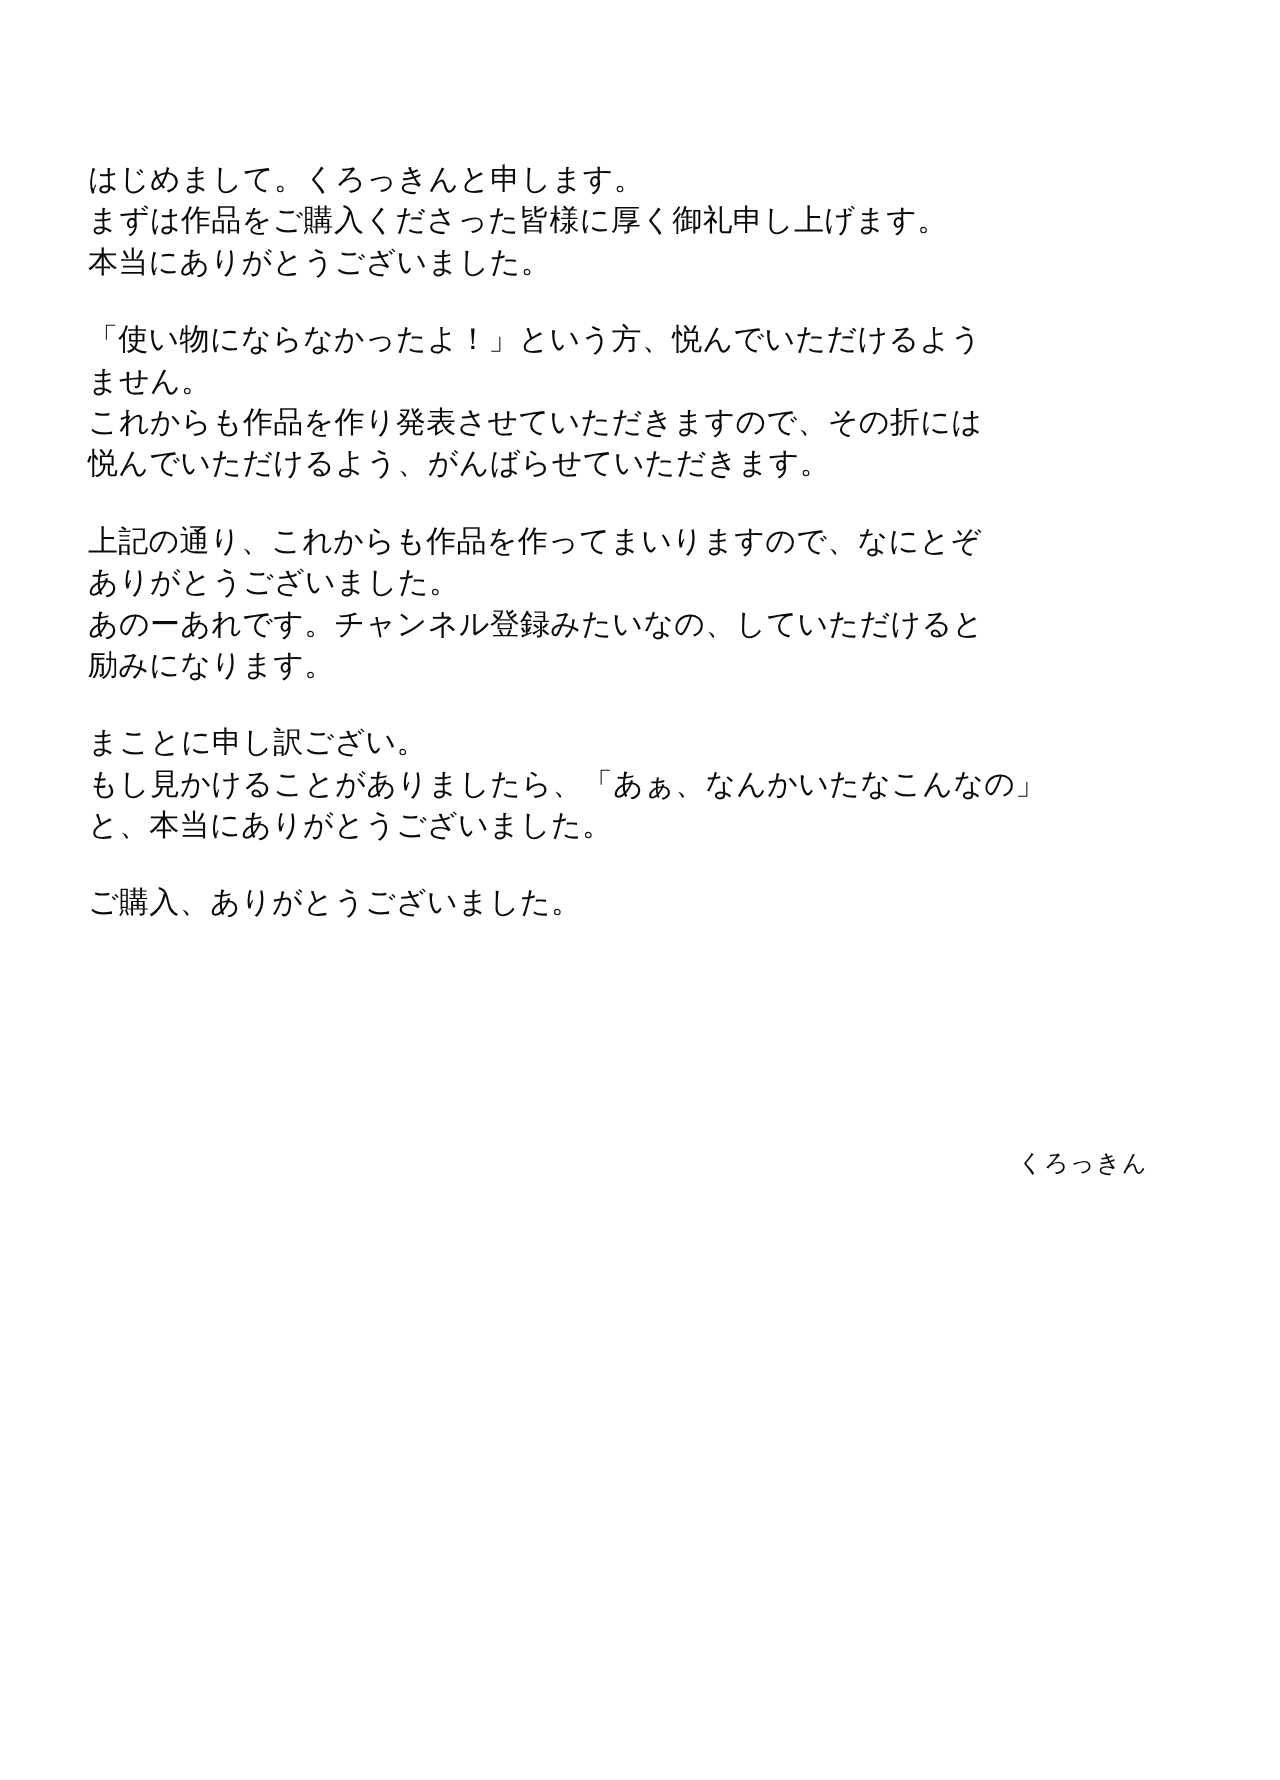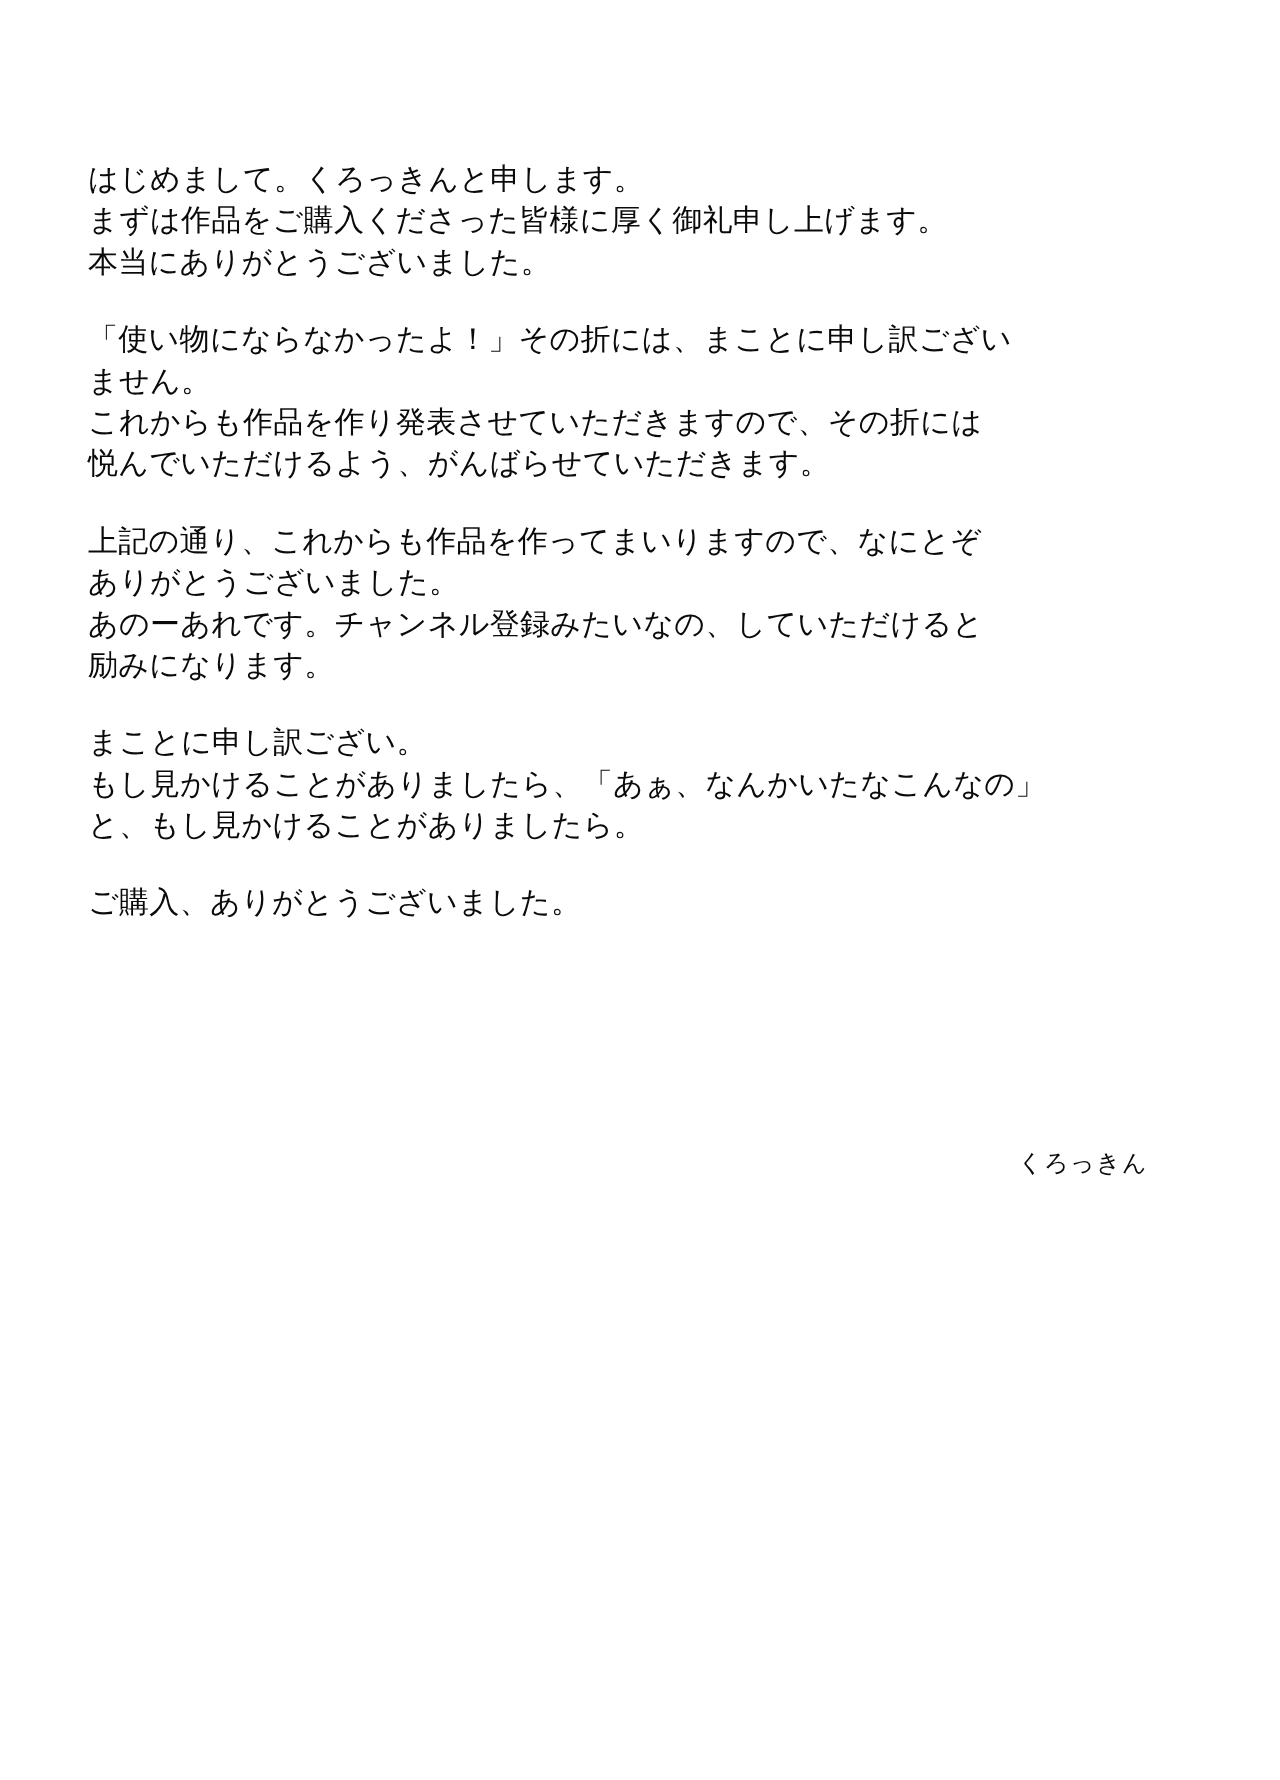--- a/index.html
+++ b/index.html
@@ -67,37 +67,37 @@
   <div class="afterword">
 
     <div class="para">
       <div class="line">はじめまして。くろっきんと申します。</div>
       <div class="line">まずは作品をご購入くださった皆様に厚く御礼申し上げます。</div>
       <div class="line">本当にありがとうございました。</div>
     </div>
 
 
     <div class="para">
-      <div class="line">「使い物にならなかったよ！」その折には、まことに申し訳ござい</div>
+      <div class="line">「使い物にならなかったよ！」という方、悦んでいただけるよう</div>
       <div class="line">ません。</div>
       <div class="line">これからも作品を作り発表させていただきますので、その折には</div>
       <div class="line">悦んでいただけるよう、がんばらせていただきます。</div>
     </div>
 
     <div class="para">
       <div class="line">上記の通り、これからも作品を作ってまいりますので、なにとぞ</div>
       <div class="line">ありがとうございました。</div>
       <div class="line">あのーあれです。チャンネル登録みたいなの、していただけると</div>
       <div class="line">励みになります。</div>
     </div>
 
     <div class="para">
       <div class="line">まことに申し訳ござい。</div>
       <div class="line">もし見かけることがありましたら、「あぁ、なんかいたなこんなの」</div>
-      <div class="line">と、もし見かけることがありましたら。</div>
+      <div class="line">と、本当にありがとうございました。</div>
     </div>
 
     <div class="para">
       <div class="line">ご購入、ありがとうございました。</div>
     </div>
 
   </div>
 
   <div class="signature-block">
     <div class="signature">くろっきん</div>

